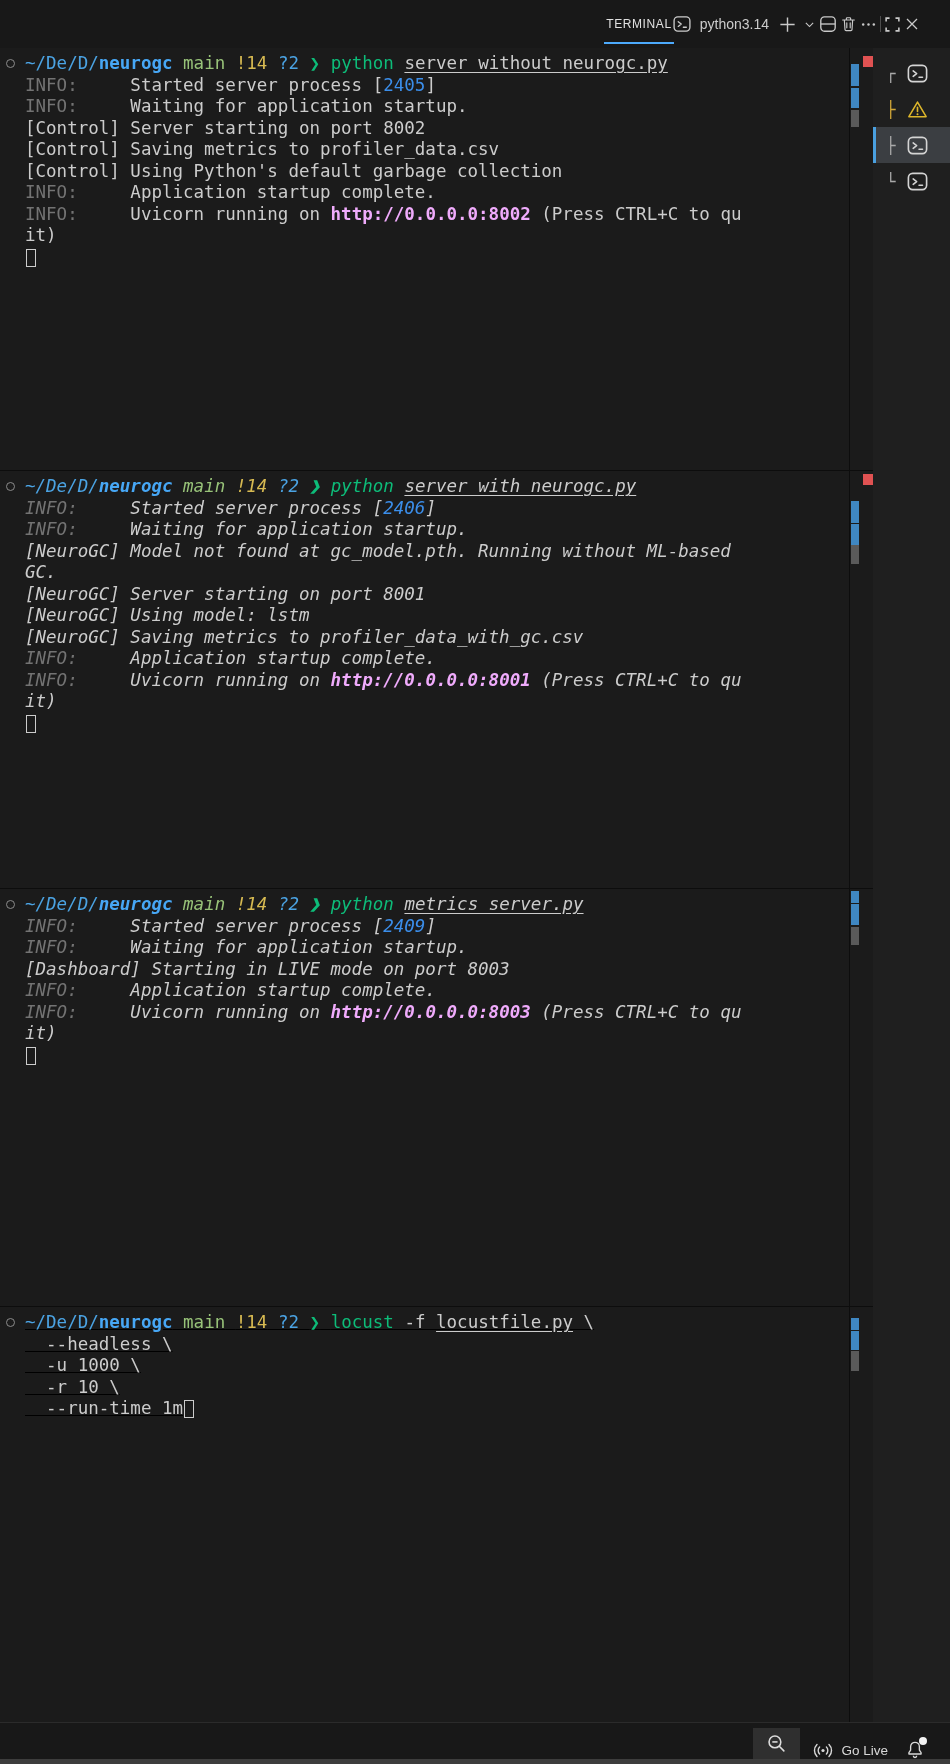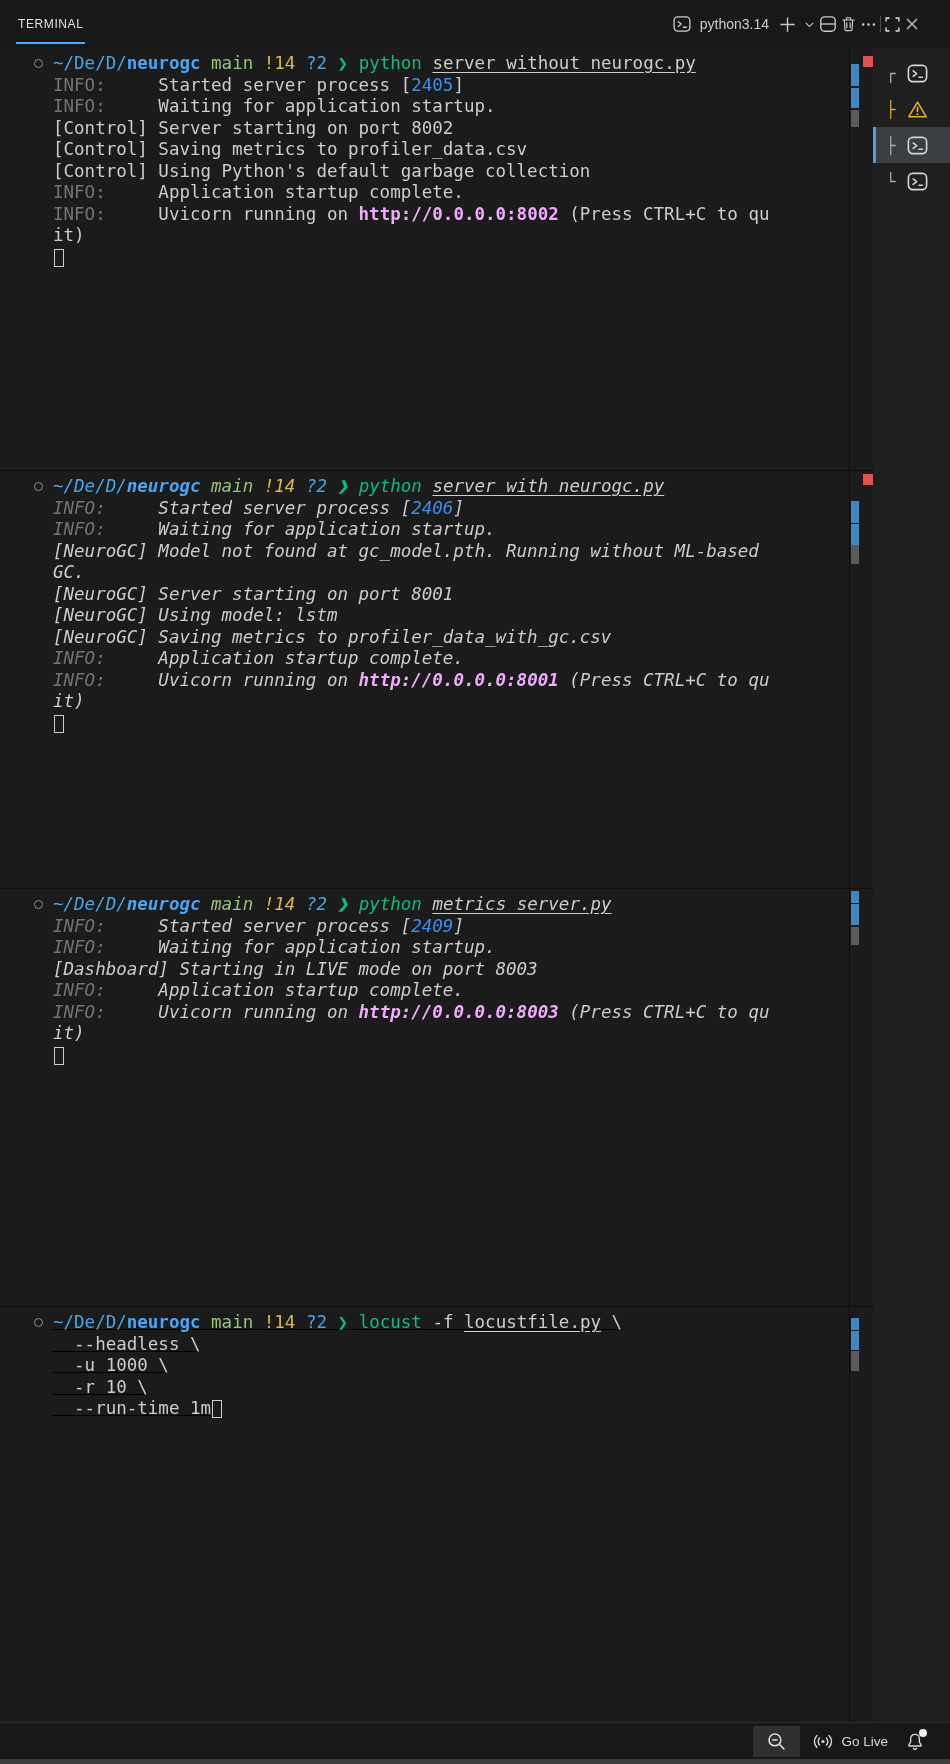--- a/index.html
+++ b/index.html
@@ -1,35 +1,35 @@
 <!DOCTYPE html>
 <html><head>
 <meta charset="utf-8">
 <style>
   * { box-sizing: border-box; margin: 0; padding: 0; }
   html, body { width: 950px; height: 1764px; overflow: hidden; }
   body { background: #181818; font-family: "Liberation Sans", sans-serif; }
 
   
-  .topbar { height: 48px; display: flex; align-items: center; justify-content: space-between;
+  .topbar { height: 48px; display: flex; align-items: center; justify-content: flex-end;
             padding: 0 30px 0 18px; background: #181818; }
   .terminal-tab { position: relative; height: 48px; display: flex; align-items: center;
                   font-size: 12px; letter-spacing: .6px; color: #e0e0e0; cursor: pointer; }
   .terminal-tab::after { content: ""; position: absolute; left: -2px; right: -2px; bottom: 4px;
                   height: 2px; background: #4daafc; }
   .header-actions { display: flex; align-items: center; gap: 3px; color: #c9c9c9; }
   .term-label { display: flex; align-items: center; gap: 8px; font-size: 14px; color: #cccccc; margin-right: 6px; }
   .icon-btn { display: flex; align-items: center; justify-content: center; color: #c9c9c9; cursor: pointer; }
   .new-group { display: flex; align-items: center; gap: 6px; }
   .vdivider { width: 1px; height: 16px; background: #4d4d4d; }
 
   
   .main { display: flex; height: 1674px; }
   .panes-col { width: 873px; display: flex; flex-direction: column; }
-  .pane { position: relative; display: flex; background: #1b1b1b; padding-left: 28px; }
+  .pane { position: relative; display: flex; background: #1b1b1b; }
   .pane:nth-child(1) { height: 422px; }
   .pane:nth-child(2), .pane:nth-child(3) { height: 418px; border-top: 1px solid #0d0d0d; font-style: italic; }
   .pane:nth-child(4) { height: 416px; border-top: 1px solid #0d0d0d; text-decoration: underline; }
   .pane-text { flex: 1; padding: 5px 0 0 25px; overflow: hidden;
                font-family: "DejaVu Sans Mono", "Liberation Mono", monospace;
                font-size: 17.5px; line-height: 21.5px; color: #cccccc; white-space: pre; }
   .tline { position: relative; min-height: 21.5px; }
   .prompt-dot { position: absolute; left: -19px; top: 6px; width: 9px; height: 9px;
                 border: 1.5px solid #8b8b8b; border-radius: 50%; }
   .cursor { display: inline-block; width: 10px; height: 18px; border: 1.5px solid #cccccc;
@@ -60,21 +60,21 @@
              position: relative; cursor: pointer; color: #d4d4d4; }
   .tab-row.selected { background: #3b3e42; }
   .tab-row.selected::before { content: ""; position: absolute; left: 0; top: 0; bottom: 0;
              width: 3px; background: #4aa0e0; }
   .tree { font-family: "DejaVu Sans Mono", monospace; font-size: 16px; color: #a9a9a9; width: 17px; }
   .tab-row.warning .tree { color: #d1a738; }
   .tab-row.warning { color: #ddb62b; }
 
   
   .statusbar { height: 37px; border-top: 1px solid #2b2b2b; background: #181818;
-               display: flex; align-items: center; justify-content: flex-end;
+               display: flex; align-items: flex-end; justify-content: flex-end;
                padding-right: 26px; font-size: 13.5px; color: #d8d8d8; }
   .zoom-btn { width: 47px; height: 31px; background: #2f2f2f; display: flex; align-items: center;
               justify-content: center; margin-right: 13px; cursor: pointer; color: #dddddd; }
   .golive { display: flex; align-items: center; gap: 8px; cursor: pointer; }
   .bell { position: relative; margin-left: 18px; cursor: pointer; display: flex; align-items: center; }
   .bell .dot { position: absolute; top: -3px; right: -3px; width: 8px; height: 8px;
                border-radius: 50%; background: #f2f2f2; }
   .bottom-strip { height: 5px; background: #3d3d3d; }
 </style>
 </head>

